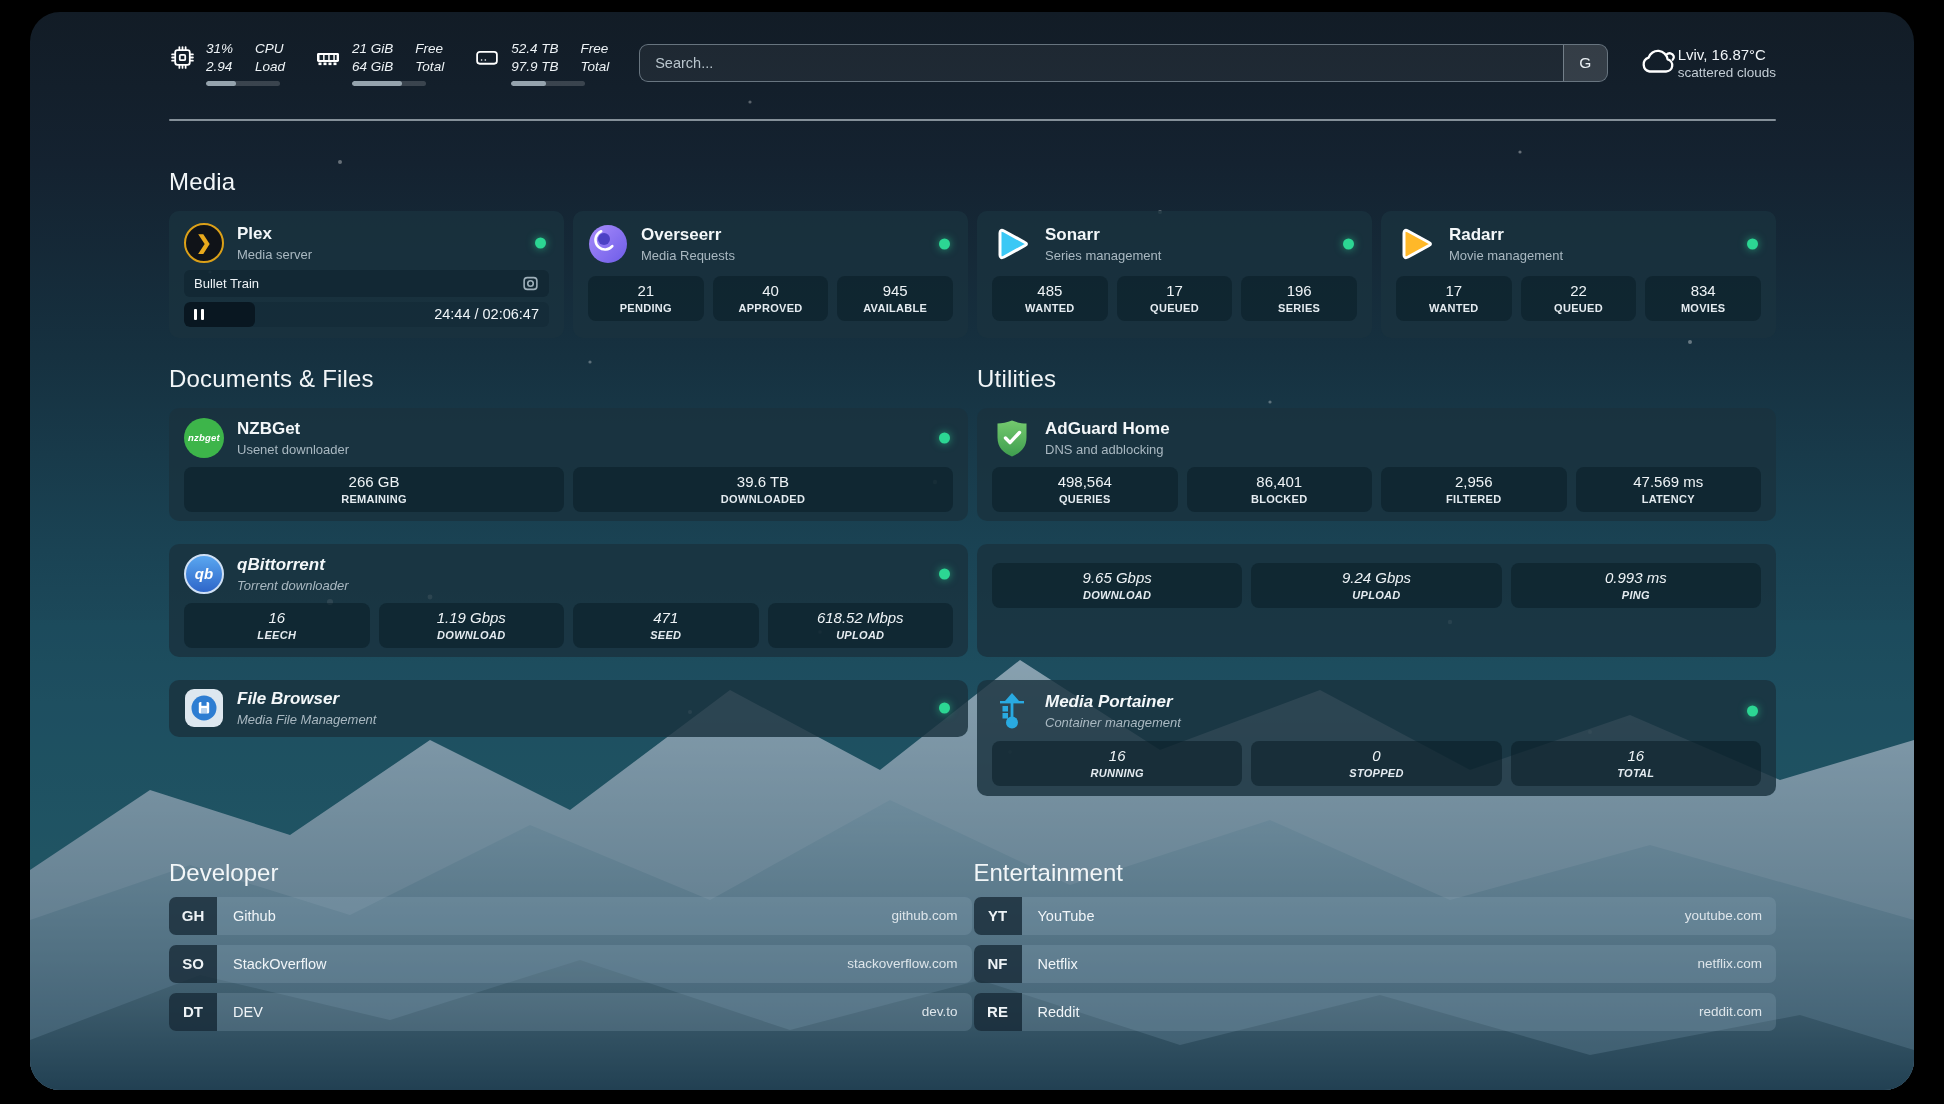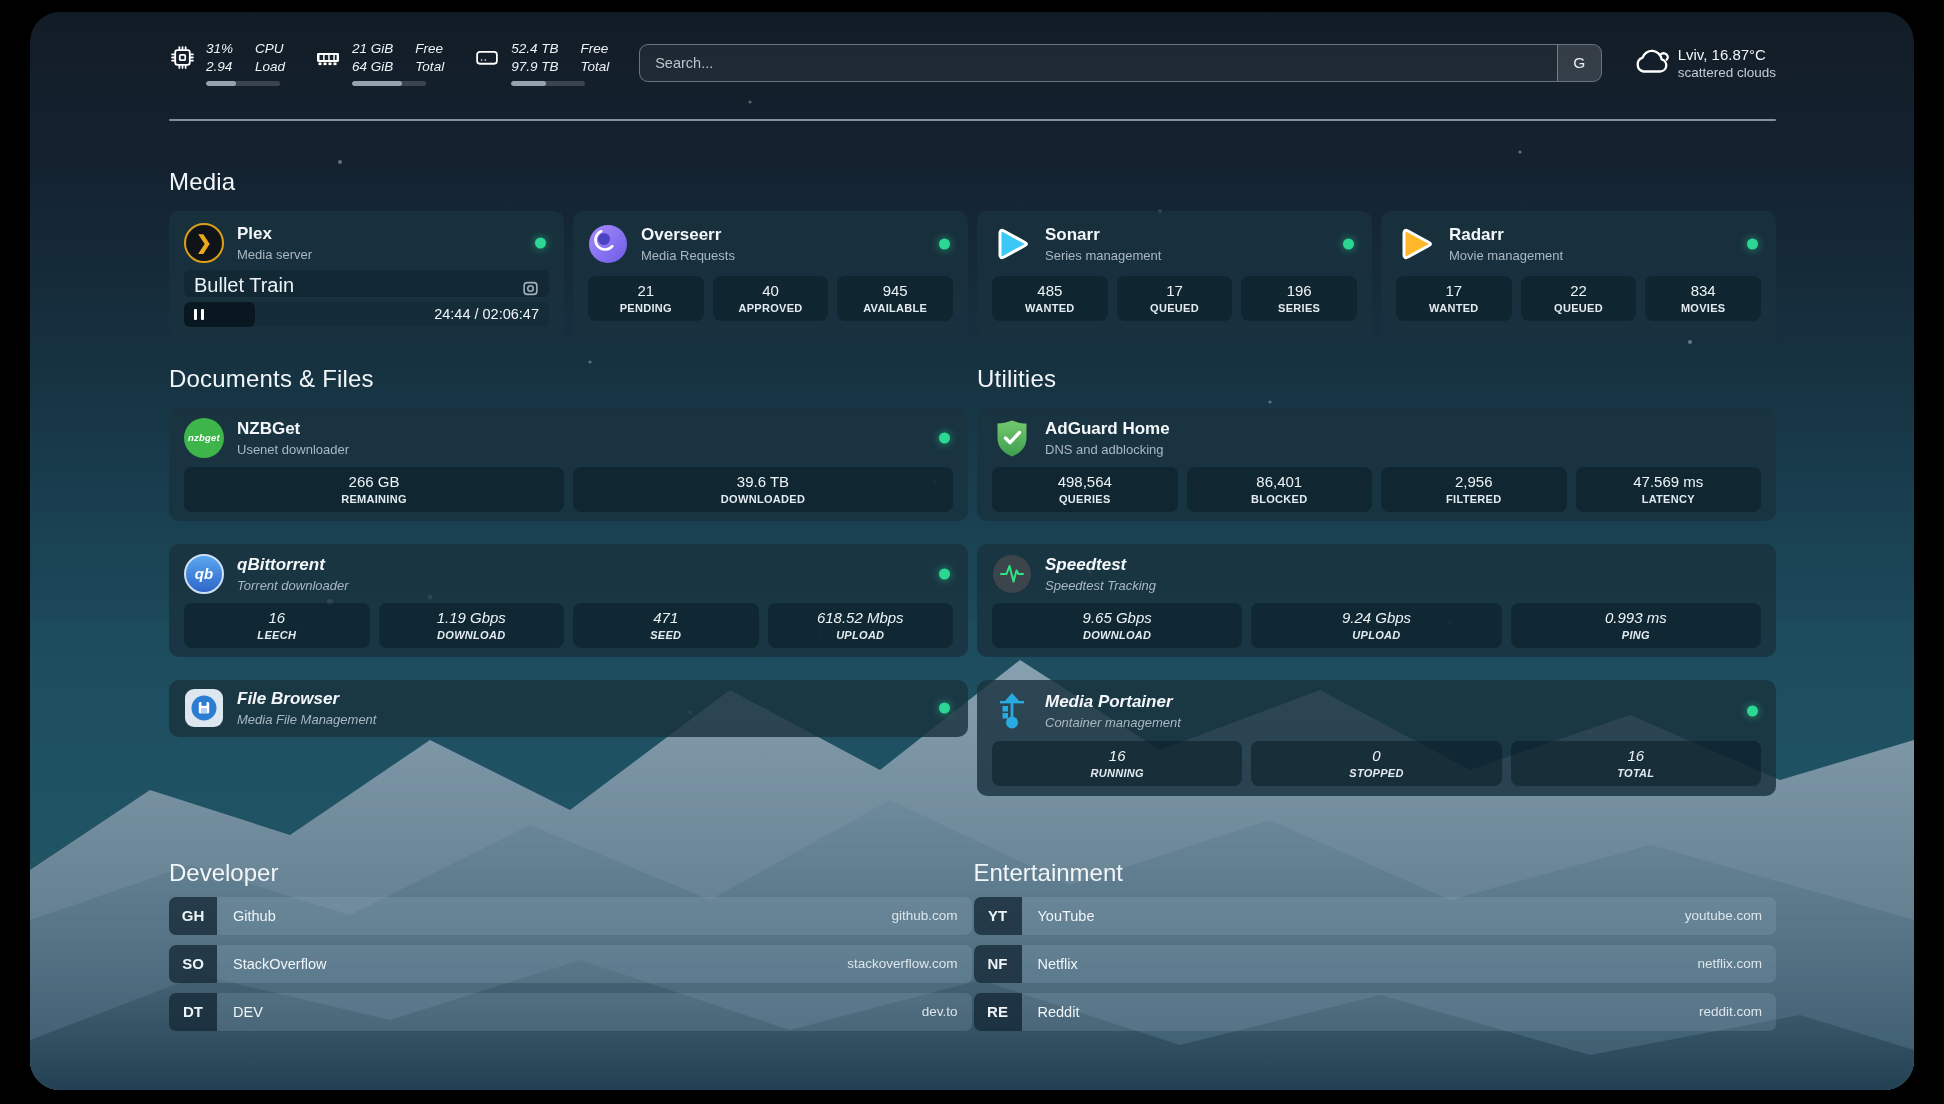--- a/index.html
+++ b/index.html
@@ -25,21 +25,21 @@
   .res-cols { display:flex; gap:22px; }
   .res-col { font-size:13.5px; line-height:17.5px; color:#eef3f6; }
   .res-bar { margin:6px 0 0 37px; width:74px; height:5px; border-radius:3px; background:rgba(255,255,255,0.17); overflow:hidden; }
   .res-bar-fill { height:100%; border-radius:3px; background:#95a3ad; }
 
   .searchbar { flex:1; display:flex; height:38px; border:1.5px solid rgba(165,180,192,0.55); border-radius:9px; overflow:hidden; background:rgba(255,255,255,0.05); }
   .search-input { flex:1; background:transparent; border:none; outline:none; padding:0 15px; font-size:14.5px; color:#e8eef2; font-family:"Liberation Sans",sans-serif; }
   .search-input::placeholder { color:#b9c5cd; }
   .g-btn { width:44px; background:rgba(255,255,255,0.10); border-left:1.5px solid rgba(165,180,192,0.55); color:#e9eff3; font-size:15.5px; font-weight:500; display:flex; align-items:center; justify-content:center; cursor:pointer; }
 
-  .weather { display:flex; align-items:center; gap:6px; flex:none; }
+  .weather { display:flex; align-items:center; gap:0; flex:none; }
   .weather-line1 { font-size:15px; color:#f1f5f8; }
   .weather-line2 { font-size:13.5px; color:#c3cdd5; margin-top:2px; }
 
   .separator { margin-top:27px; height:1.5px; background:rgba(225,236,243,0.55); border-radius:1px; }
 
   
   .section-title { margin-top:47px; font-size:24px; font-weight:500; color:#f2f6f8; letter-spacing:.2px; }
   .section-title.tight { margin-top:27px; }
 
   .media-row { display:flex; gap:9px; margin-top:15px; }
@@ -61,21 +61,21 @@
   .status-dot { position:absolute; right:3px; top:50%; transform:translateY(-50%); width:11px; height:11px; border-radius:50%; background:#2cd693; box-shadow:0 0 9px rgba(44,214,147,.65); }
 
   .stats-row { display:flex; gap:9px; margin-top:12px; }
   .card.svc .stats-row { margin-top:9px; }
   .card.tall .stats-row { margin-top:10px; }
   .stat { flex:1; background:rgba(10,29,39,0.55); border-radius:8px; text-align:center; padding:6px 4px 7px; }
   .stat-value { font-size:15px; color:#eef3f6; }
   .stat-label { font-size:11px; font-weight:700; color:#e4ebf0; margin-top:3px; letter-spacing:.3px; }
 
   
-  .np-row { margin-top:7px; height:27px; background:rgba(12,32,43,0.5); border-radius:6px; display:flex; align-items:flex-end; padding:0 10px; font-size:20px; color:#eef3f6; }
+  .np-row { margin-top:7px; height:27px; background:rgba(12,32,43,0.5); border-radius:6px; display:flex; align-items:center; padding:0 10px; font-size:13px; color:#eef3f6; }
   .np-title { font-weight:500; }
   .np-cam { margin-left:auto; display:flex; }
   .progress-row { margin-top:5px; height:25px; background:rgba(12,32,43,0.26); border-radius:6px; position:relative; display:flex; align-items:center; overflow:hidden; }
   .progress-fill { position:absolute; left:0; top:0; bottom:0; border-radius:6px; background:rgba(6,18,27,0.78); }
   .pause-btn { position:relative; margin-left:10px; display:flex; gap:3.5px; cursor:pointer; }
   .pause-btn i { display:block; width:3px; height:11px; background:#fff; border-radius:1px; }
   .plex-time { position:relative; margin-left:auto; margin-right:10px; font-size:14.5px; color:#f0f5f8; }
 
   
   .logo-circle { width:40px; height:40px; border-radius:50%; display:flex; align-items:center; justify-content:center; }
@@ -489,32 +489,20 @@
                 <div class="stat-label">FILTERED</div>
               </div>
             <div class="stat">
                 <div class="stat-value">47.569 ms</div>
                 <div class="stat-label">LATENCY</div>
               </div>
           </div>
         </div>
 
         <div class="card svc">
-          <div class="card-header">
-            <span class="logo">
-              <svg width="40" height="40" viewBox="0 0 40 40">
-                <circle cx="20" cy="20" r="19" fill="#3c454c"></circle>
-                <polyline points="9,20 14.5,20 17.5,12 21.5,27.5 24.5,16.5 26.5,20 31,20" fill="none" stroke="#2ee585" stroke-width="2" stroke-linecap="round" stroke-linejoin="round"></polyline>
-              </svg>
-            </span>
-            <div>
-              <div class="card-name">Speedtest</div>
-              <div class="card-desc">Speedtest Tracking</div>
-            </div>
-          </div>
           <div class="stats-row">
             <div class="stat">
                 <div class="stat-value">9.65 Gbps</div>
                 <div class="stat-label">DOWNLOAD</div>
               </div>
             <div class="stat">
                 <div class="stat-value">9.24 Gbps</div>
                 <div class="stat-label">UPLOAD</div>
               </div>
             <div class="stat">

